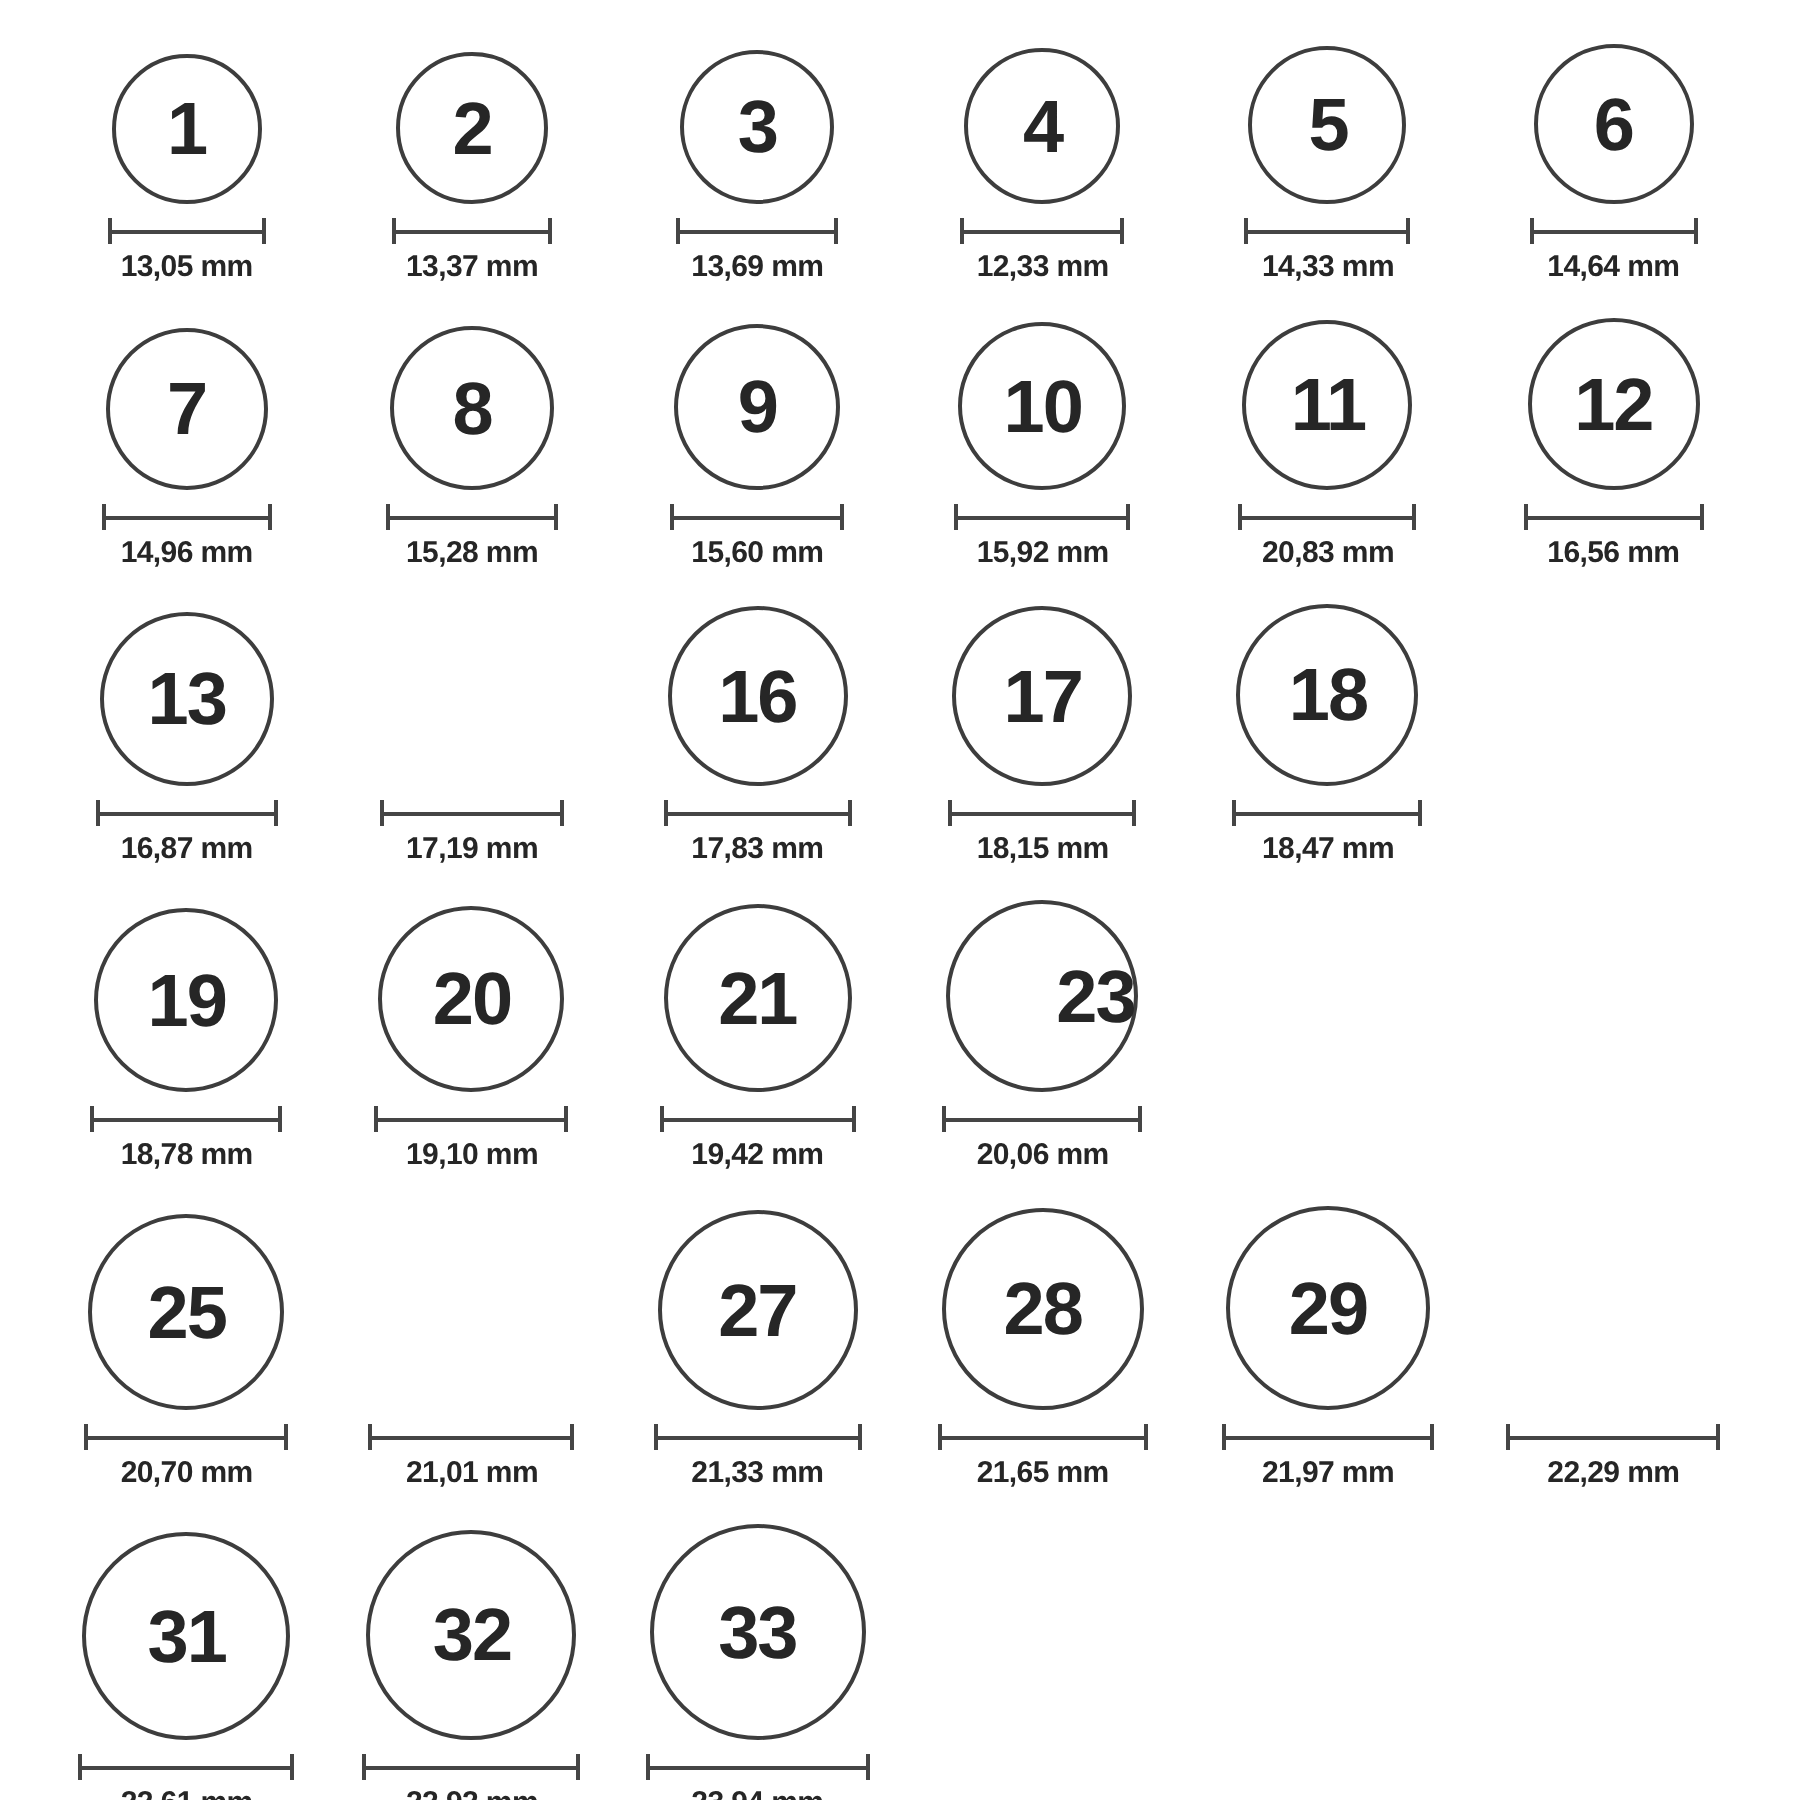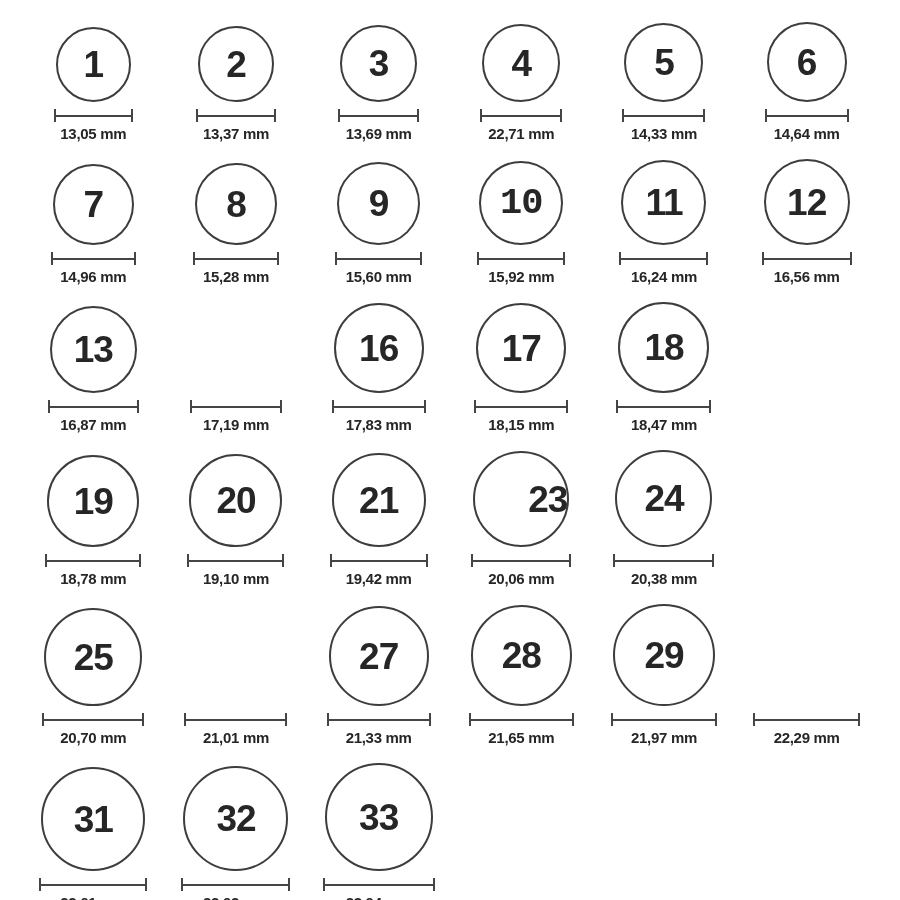--- a/index.html
+++ b/index.html
@@ -109,21 +109,21 @@
     </div>
     <div class="label">13,69 mm</div>
   </div>
       <div class="cell">
     <div class="circle" style="width: 78px; height: 78px;">
       <span class="num">4</span>
     </div>
     <div class="measure" style="width: 82px;">
       <span class="hbar"></span>
     </div>
-    <div class="label">22,71 mm</div>
+    <div class="label">12,33 mm</div>
   </div>
       <div class="cell">
     <div class="circle" style="width: 79px; height: 79px;">
       <span class="num">5</span>
     </div>
     <div class="measure" style="width: 83px;">
       <span class="hbar"></span>
     </div>
     <div class="label">14,33 mm</div>
   </div>
@@ -159,36 +159,36 @@
       <div class="cell">
     <div class="circle" style="width: 83px; height: 83px;">
       <span class="num">9</span>
     </div>
     <div class="measure" style="width: 87px;">
       <span class="hbar"></span>
     </div>
     <div class="label">15,60 mm</div>
   </div>
       <div class="cell">
-    <div class="circle" style="width: 84px; height: 84px; font-family: Liberation Mono, monospace;">
+    <div class="circle" style="width: 84px; height: 84px;">
       <span class="num">10</span>
     </div>
     <div class="measure" style="width: 88px;">
       <span class="hbar"></span>
     </div>
     <div class="label">15,92 mm</div>
   </div>
       <div class="cell">
     <div class="circle" style="width: 85px; height: 85px;">
       <span class="num">11</span>
     </div>
     <div class="measure" style="width: 89px;">
       <span class="hbar"></span>
     </div>
-    <div class="label">16,24 mm</div>
+    <div class="label">20,83 mm</div>
   </div>
       <div class="cell">
     <div class="circle" style="width: 86px; height: 86px; text-align: right;">
       <span class="num">12</span>
     </div>
     <div class="measure" style="width: 90px;">
       <span class="hbar"></span>
     </div>
     <div class="label">16,56 mm</div>
   </div>
@@ -267,29 +267,20 @@
   </div>
       <div class="cell">
     <div class="circle" style="width: 96px; height: 96px; justify-content: flex-end;">
       <span class="num">23</span>
     </div>
     <div class="measure" style="width: 100px;">
       <span class="hbar"></span>
     </div>
     <div class="label">20,06 mm</div>
   </div>
-      <div class="cell">
-    <div class="circle" style="width: 97px; height: 97px;">
-      <span class="num">24</span>
-    </div>
-    <div class="measure" style="width: 101px;">
-      <span class="hbar"></span>
-    </div>
-    <div class="label">20,38 mm</div>
-  </div>
     </div>
     <div class="row">
       <div class="cell">
     <div class="circle" style="width: 98px; height: 98px;">
       <span class="num">25</span>
     </div>
     <div class="measure" style="width: 102px;">
       <span class="hbar"></span>
     </div>
     <div class="label">20,70 mm</div>

